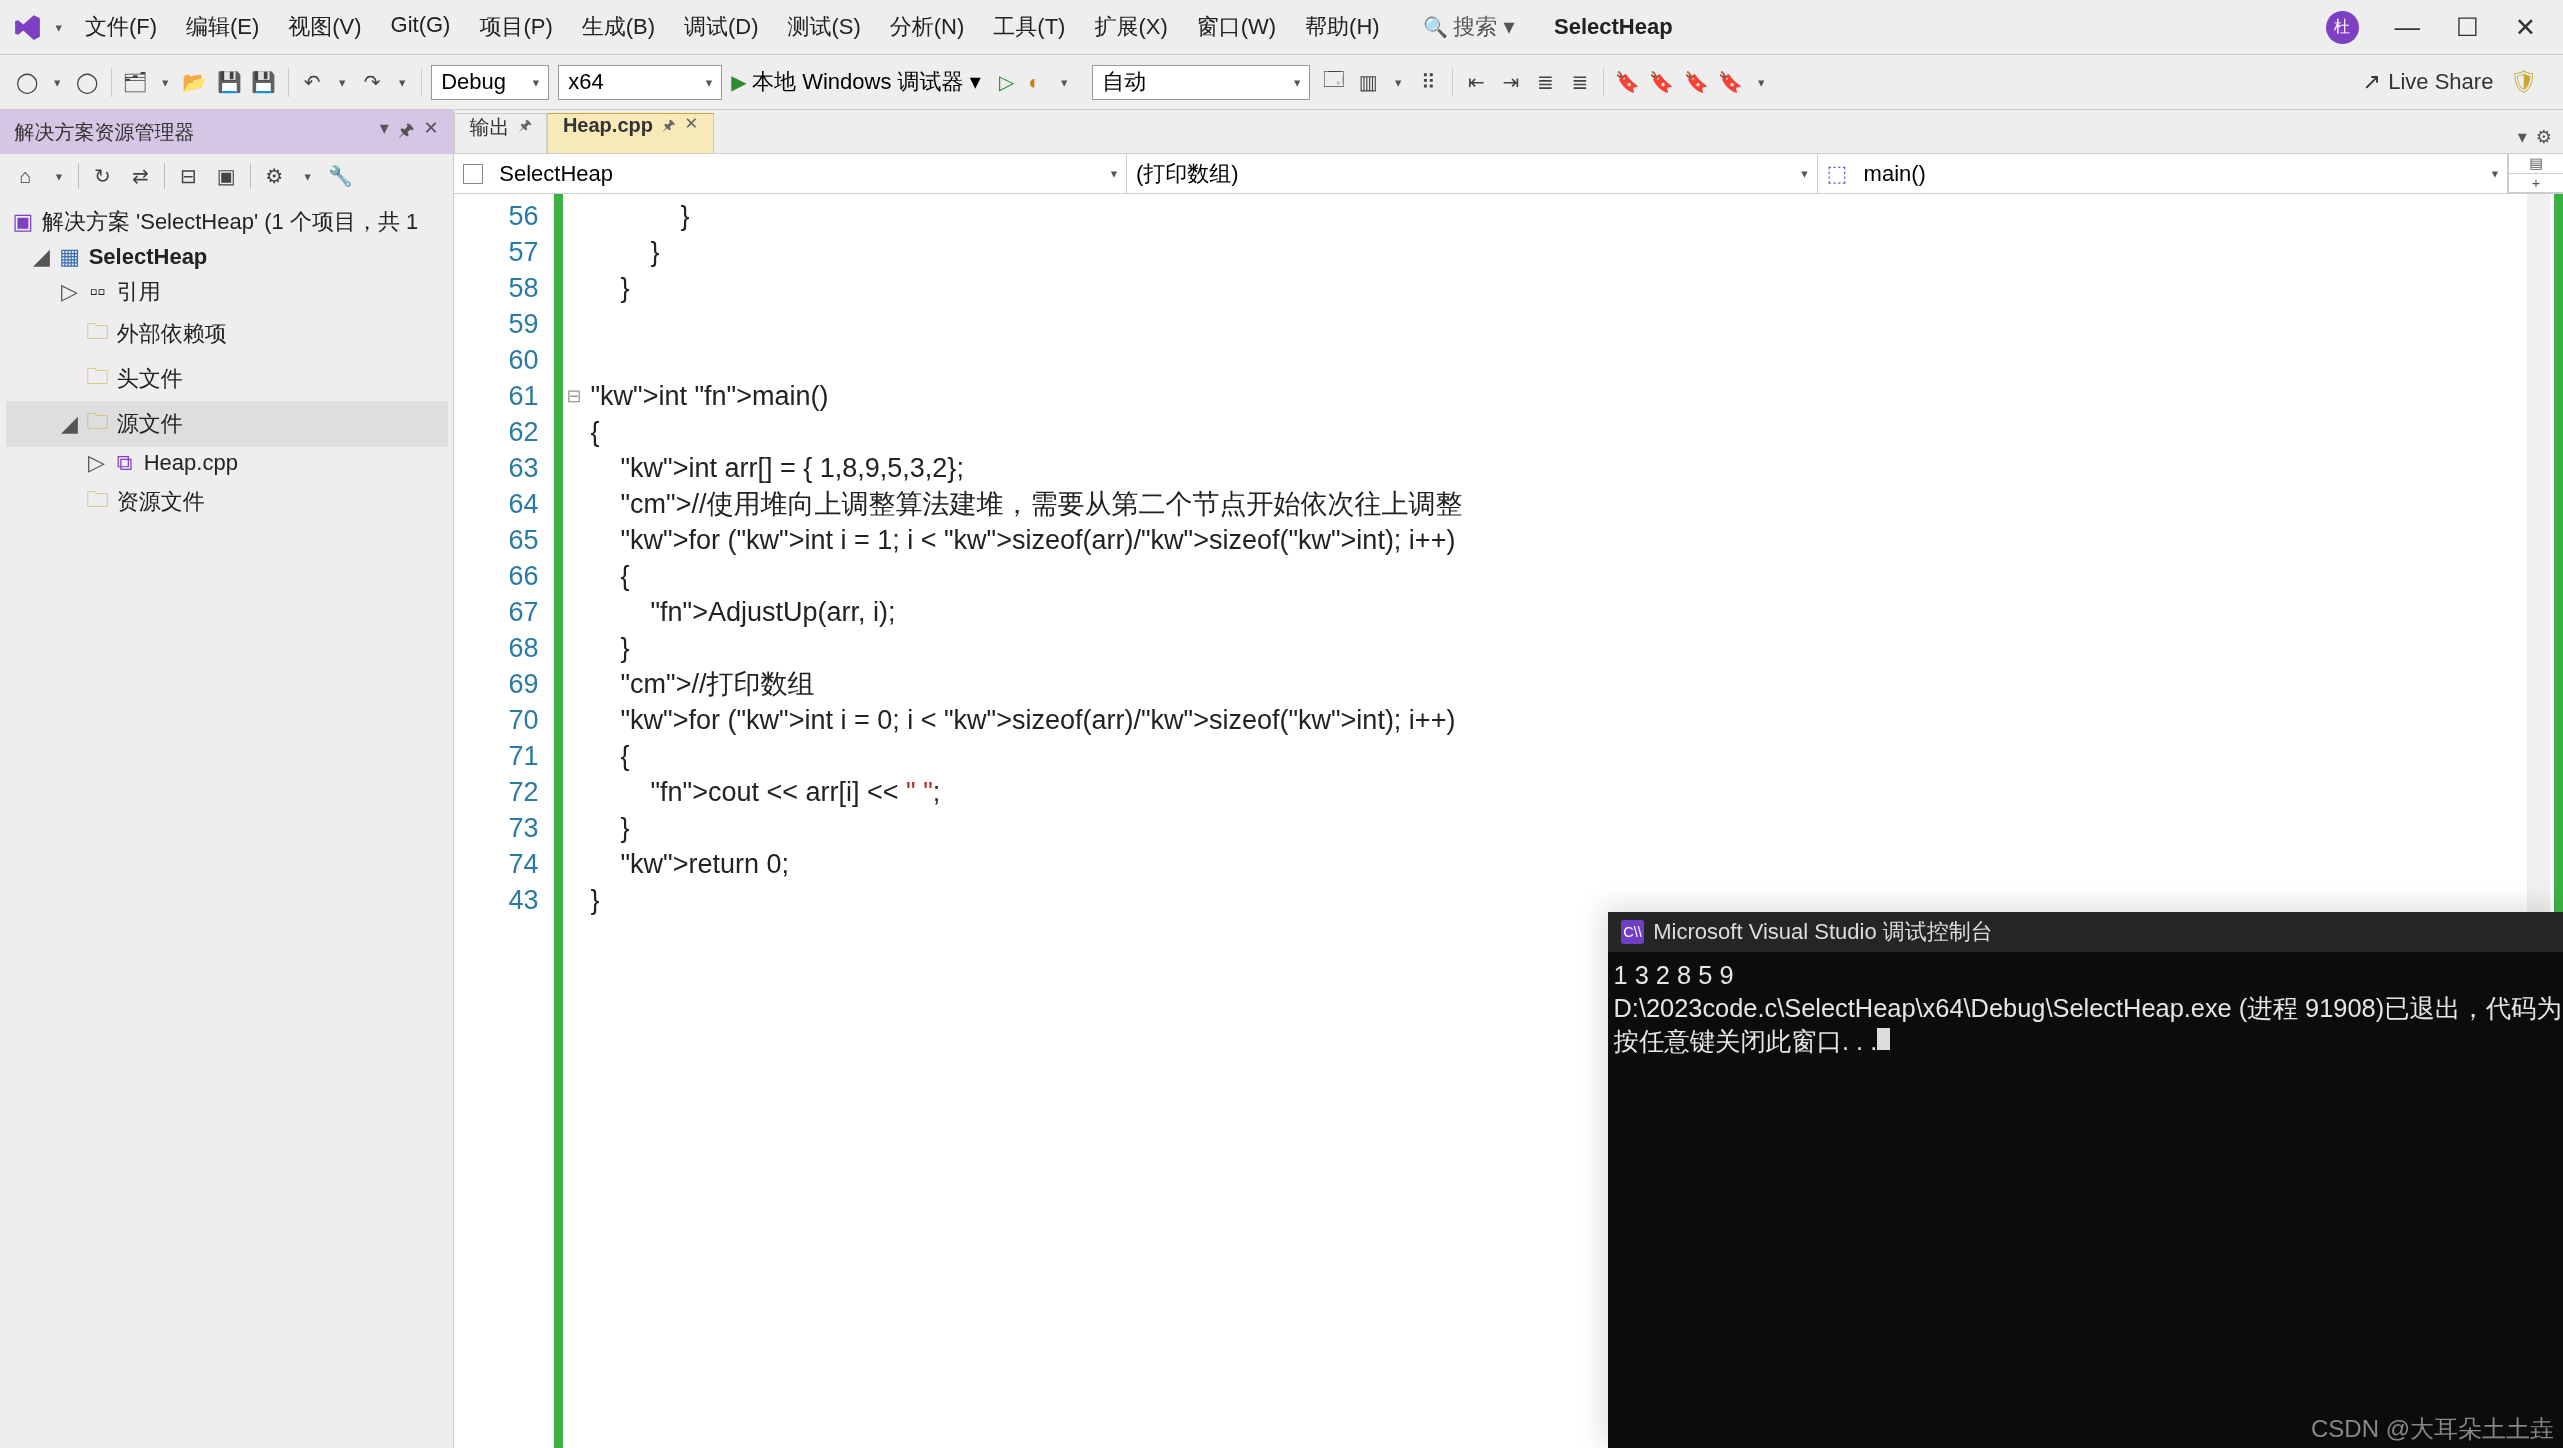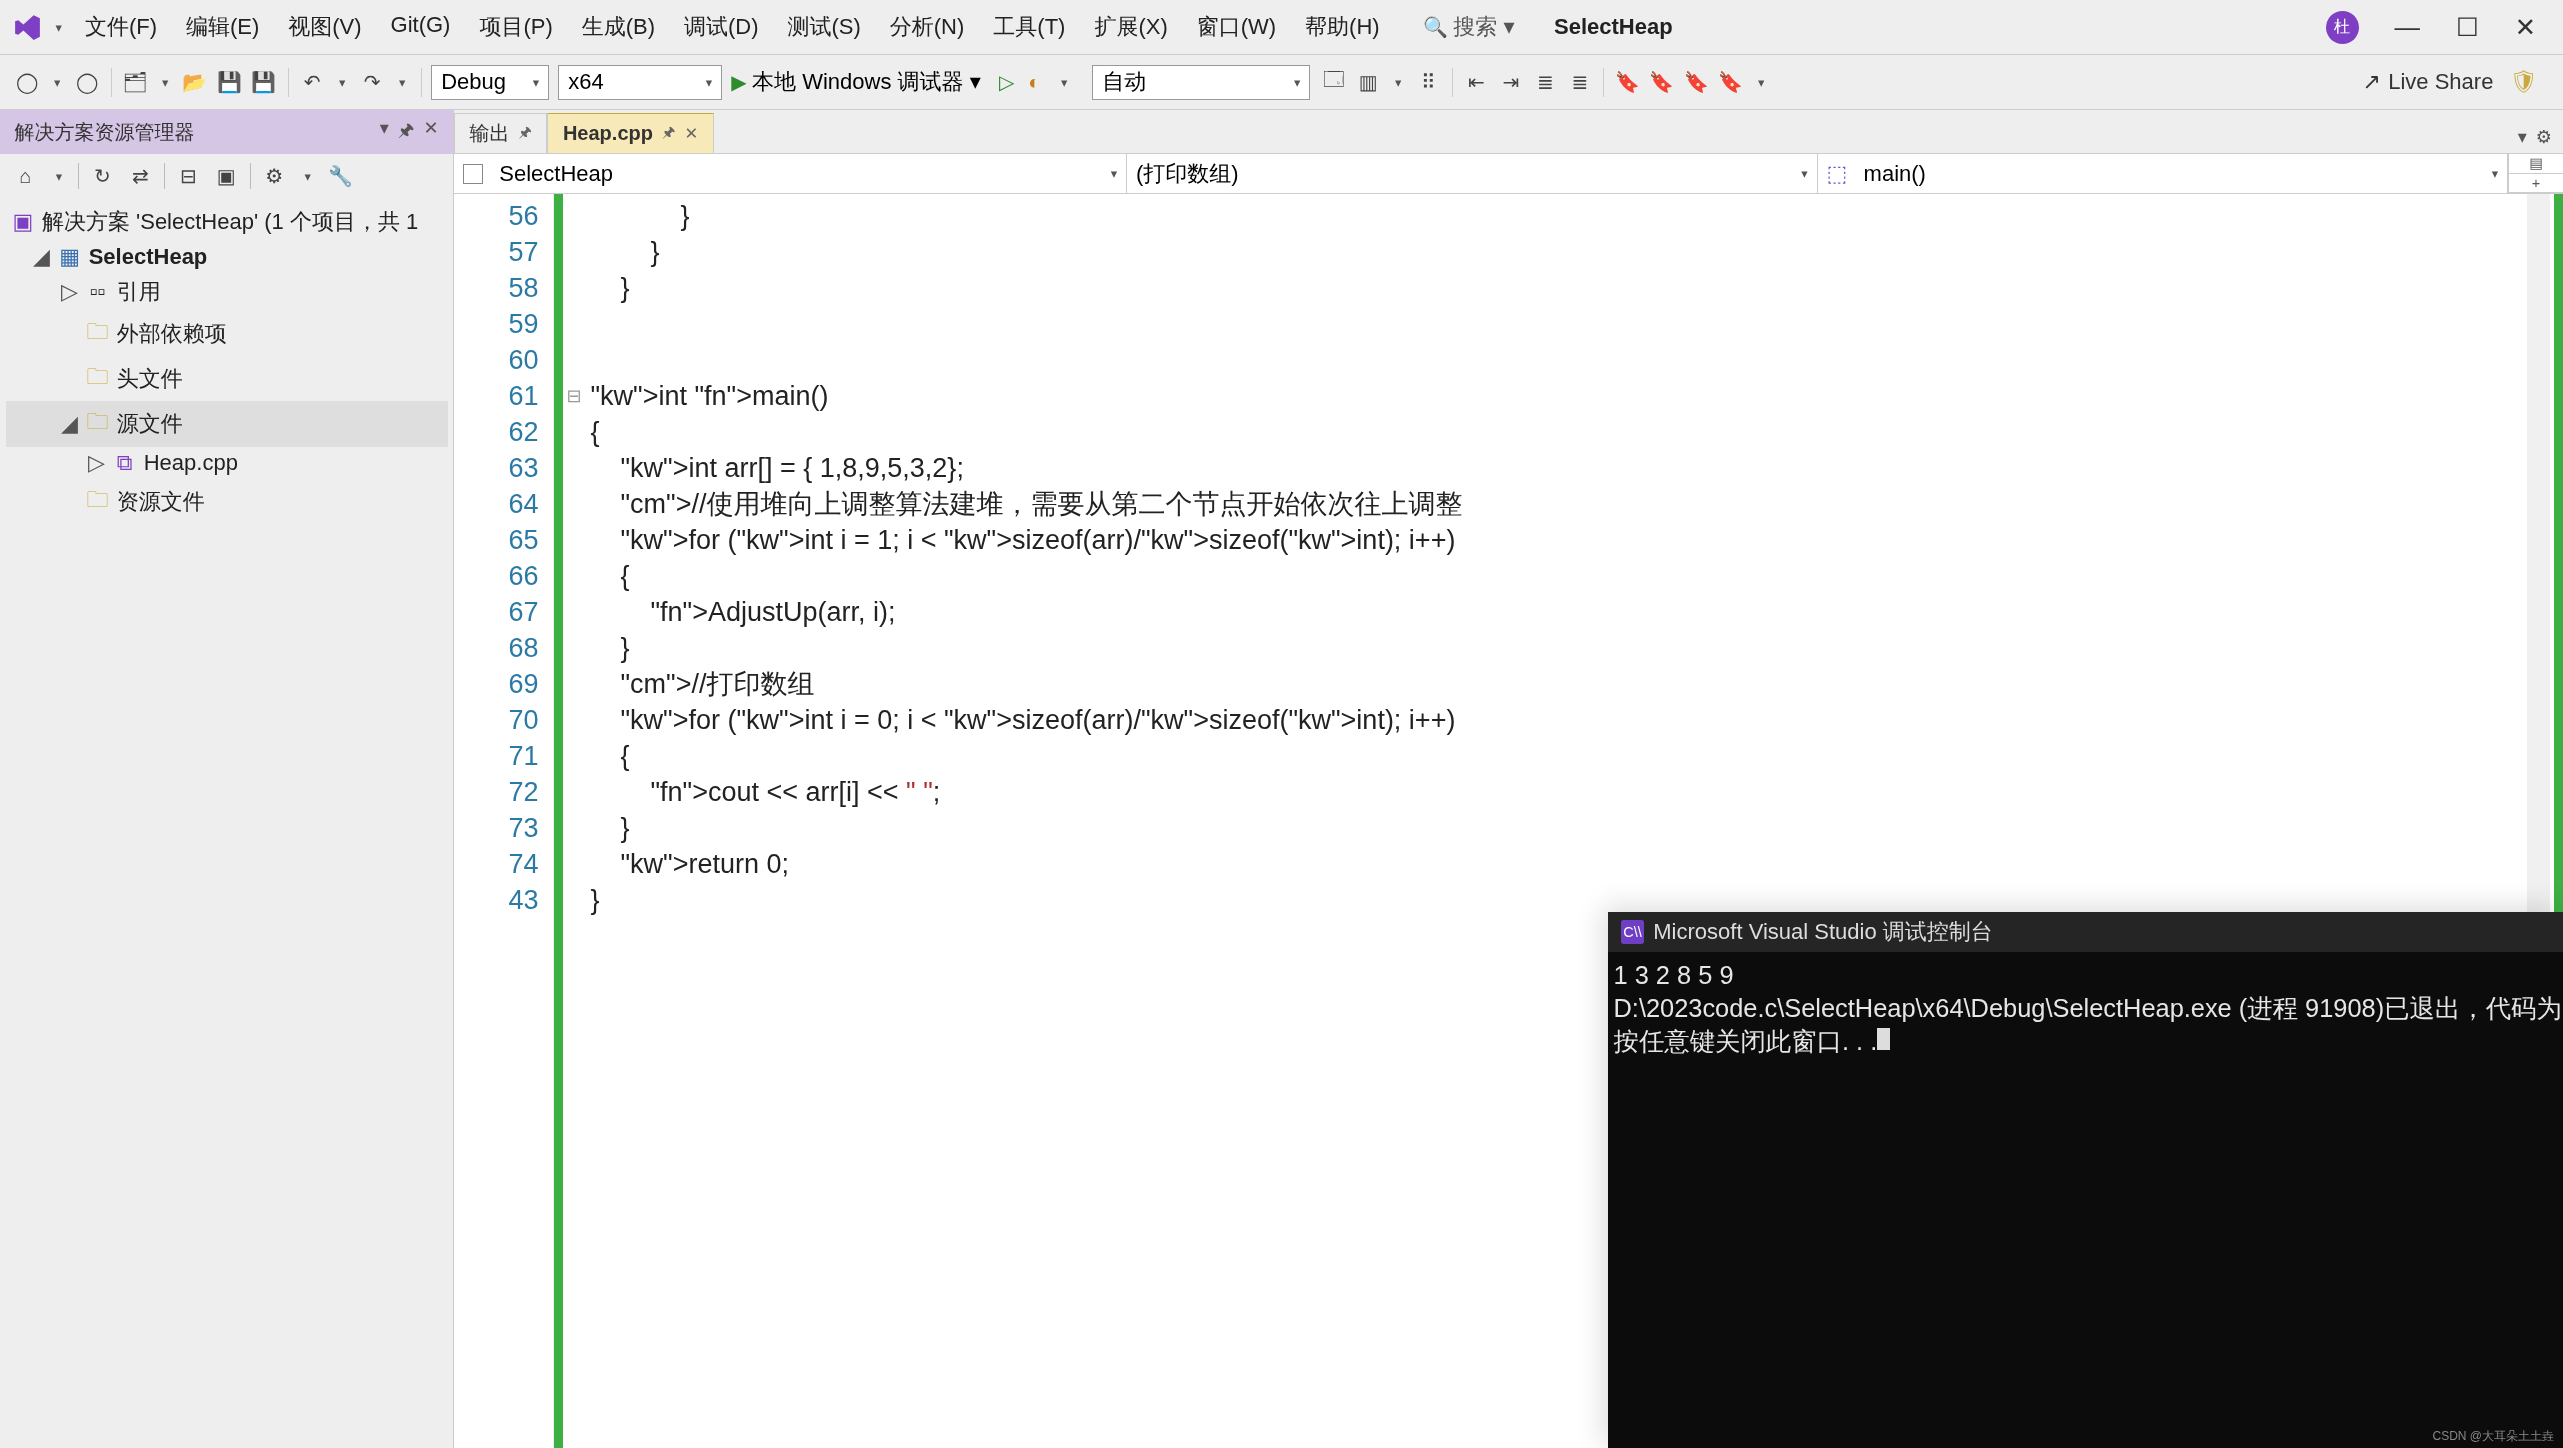--- a/index.html
+++ b/index.html
@@ -44,21 +44,21 @@
 .tree-row { display:flex; align-items:center; gap:7.3px; padding:3.6px 5.5px; white-space:nowrap; }
 .tree-row .exp { width:18px; text-align:center; color:#555; }
 .tree-row .ico { width:23.6px; text-align:center; }
 .tree-row .bold { font-weight:700; }
 .indent1 { padding-left:27px; } .indent2 { padding-left:55px; } .indent3 { padding-left:82px; }
 .tree-row.sel { background:#dedede; }
 
 
 .editor-area { flex:1; display:flex; flex-direction:column; background:#fff; position:relative; }
 .tabs { height:44px; background:#eee; display:flex; align-items:flex-end; border-bottom:0.9px solid #ccc; }
-.tab { height:40px; display:flex; align-items:center; gap:9px; padding:0 14.5px; border:0.9px solid #ccc; border-bottom:none; background:#eee; color:#333; font-size:20px; }
+.tab { height:40px; display:flex; align-items:flex-start; gap:9px; padding:0 14.5px; border:0.9px solid #ccc; border-bottom:none; background:#eee; color:#333; font-size:20px; }
 .tab.active { background:#f7e9b8; border-top:1.8px solid #caa93a; }
 .tab .pin { font-size:14.5px; color:#666; }
 .tab .close { font-size:16.4px; color:#666; }
 .tabs .tab-actions { margin-left:auto; display:flex; gap:9px; padding:0 11px 5.5px; color:#555; font-size:18px; }
 .nav-combos { height:40px; display:flex; border-bottom:0.9px solid #ccc; }
 .nav-combos .combo { border:none; border-right:0.9px solid #ccc; height:100%; flex:1; }
 .nav-combos .combo:first-child { flex:0 0 673px; }
 .nav-combos .combo:last-child { flex:0 0 673px; border-right:none; }
 .nav-combos .ico-box { width:20px; height:20px; border:0.9px solid #888; margin-right:7.3px; display:inline-block; }
 .nav-combos .ico-cube { color:#6a5acd; margin-right:7.3px; }
@@ -77,21 +77,21 @@
 .right-marker { position:absolute; right:0; top:0; width:9px; height:100%; background:#3cb043; }
 .scroll-hint { position:absolute; right:12.7px; top:0; width:23.6px; height:100%; background:#f0f0f0; }
 
 
 .console { position:absolute; left:1154px; top:802px; right:0; bottom:0; background:#0c0c0c; box-shadow:-5.5px -5.5px 27px rgba(0,0,0,.15); display:flex; flex-direction:column; }
 .console-title { height:40px; background:#252525; color:#ddd; display:flex; align-items:center; gap:9px; padding:0 12.7px; font-size:22px; }
 .console-title .ico { width:23.6px; height:23.6px; background:#6e3fc4; color:#fff; display:flex; align-items:center; justify-content:center; font-size:14.5px; border-radius:2.7px; }
 .console-body { flex:1; color:#e6e6e6; font-family:"NSimSun",Consolas,monospace; font-size:25.4px; line-height:33px; padding:7.3px 5.5px; white-space:pre; }
 .cursor { display:inline-block; width:12.7px; height:22px; background:#ddd; vertical-align:baseline; }
 
-.watermark { position:absolute; right:9px; bottom:5.5px; color:#888; font-size:12px;margin-top:16px; }
+.watermark { position:absolute; right:9px; bottom:5.5px; color:#888; font-size:24px;margin-top:16px; }
 </style>
 </head>
 <body>
 
 <div class="menubar">
   <div class="vs-logo">
     <svg viewBox="0 0 32 32">
         <path d="M22 4l6 3v18l-6 3-10-9-5 4-3-1V10l3-1 5 4 10-9z" fill="#7e3fc4"></path>
       </svg>
   </div>

